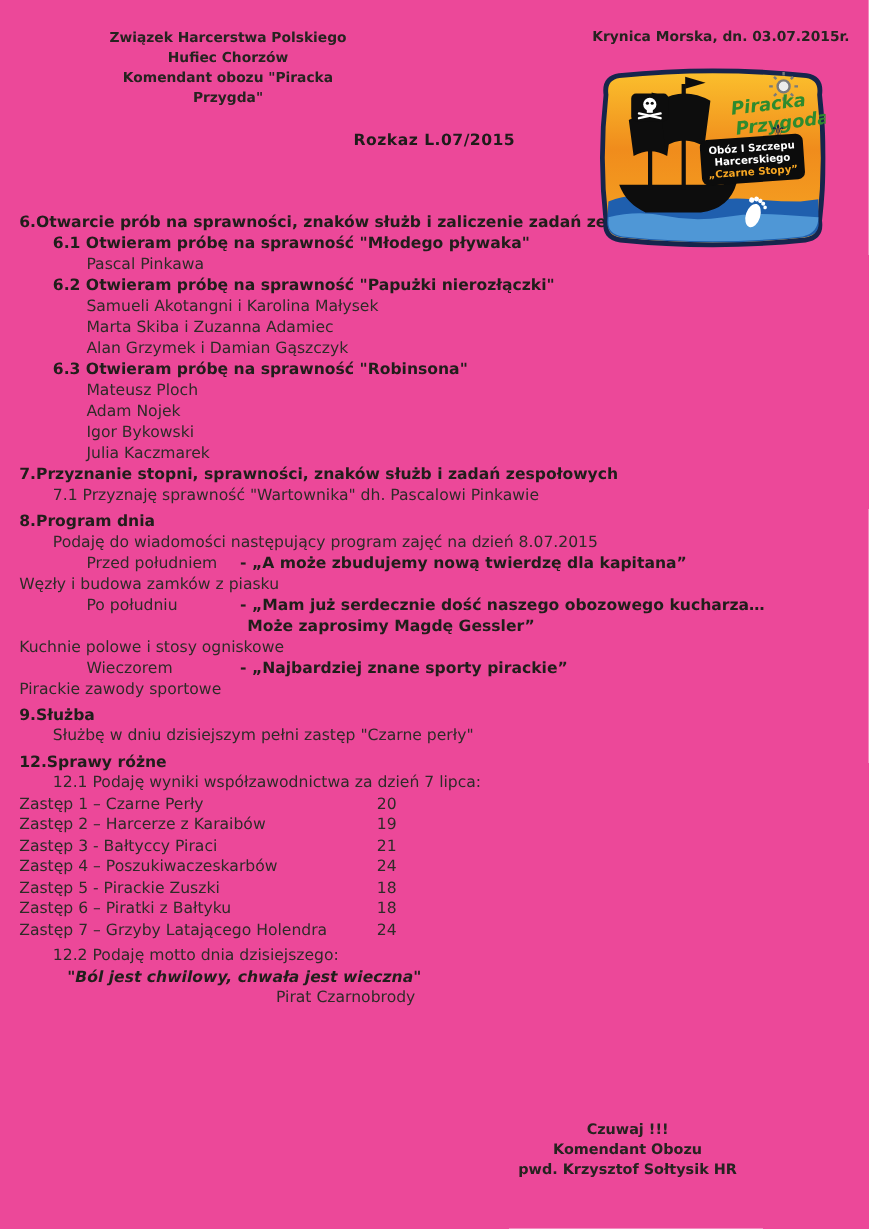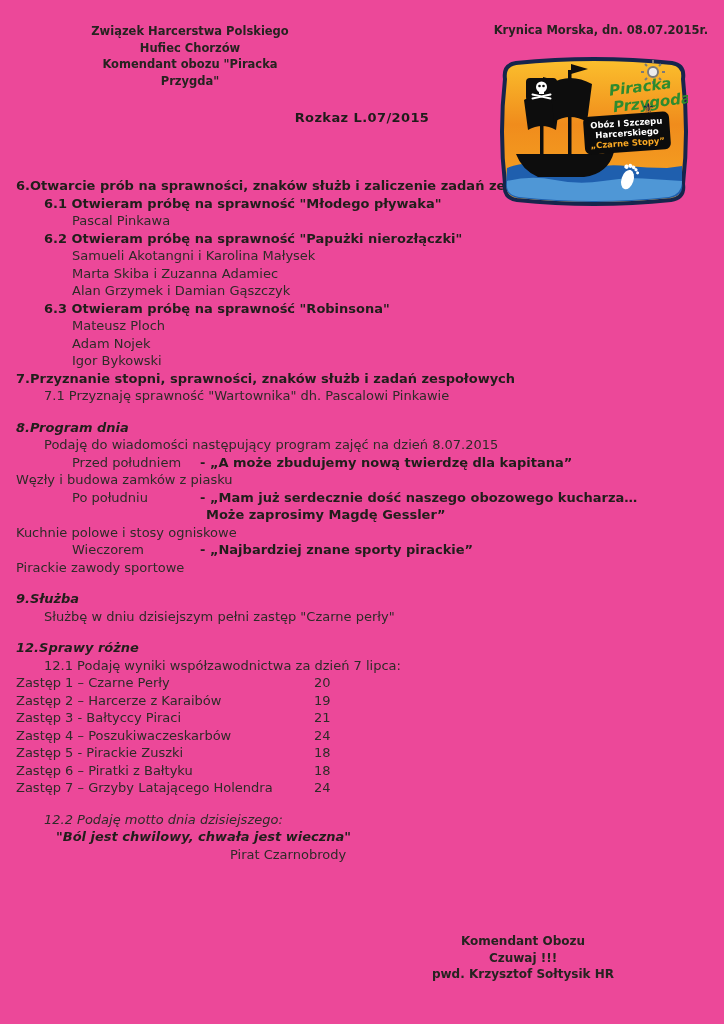--- a/index.html
+++ b/index.html
@@ -14,21 +14,21 @@
   .hdr-right { position:absolute; top:23px; right:16px; font-size:11.5px; font-weight:bold; color:#262320; }
   .logo { position:absolute; top:56px; right:36px; width:188px; height:152px; z-index:5; }
   .logo svg { width:100%; height:100%; display:block; }
   .doc-title { position:absolute; top:110px; left:0; width:100%; text-align:center;
                font-size:13px; font-weight:bold; letter-spacing:0.4px; color:#1f1c1a; }
   .content { position:absolute; top:177px; left:16px; right:16px; font-size:13px; line-height:17.5px; }
   .b { font-weight:bold; color:#211e1b; }
   .ind1 { margin-left:28px; }
   .ind2 { margin-left:56px; }
   .ind3 { }
-  .gap { margin-top:14px;font-style:italic; }
+  .gap { margin-top:4px; }
   .prog-row { display:flex; }
   .prog-time { width:128px; margin-left:56px; flex:none; }
   .quote2 { margin-left:190px; }
   .res-row { display:flex; }
   .res-team { width:298px; flex:none; }
   .italic { }
   .motto-line { margin-left:40px; font-style:italic; font-weight:bold; color:#211e1b; }
   .motto-author { margin-left:214px; }
   .signature { position:absolute; top:933px; left:403px; width:240px; text-align:center;
                font-size:12px; font-weight:bold; line-height:16.5px; color:#262320; }
@@ -36,21 +36,21 @@
 </head>
 <body>
 
 <div class="page">
 
   <div class="hdr-left">
     <div>Związek Harcerstwa Polskiego</div>
     <div>Hufiec Chorzów</div>
     <div>Komendant obozu "Piracka Przygda"</div>
   </div>
-  <div class="hdr-right">Krynica Morska, dn. 08.07.2015r.</div>
+  <div class="hdr-right">Krynica Morska, dn. 03.07.2015r.</div>
 
   <div class="logo">
     <svg viewBox="0 0 188 152" xmlns="http://www.w3.org/2000/svg">
       <defs>
         <linearGradient id="lg-bg" x1="0" x2="0" y1="0" y2="1">
           <stop offset="0" stop-color="#fbc02d"></stop>
           <stop offset="0.45" stop-color="#f08c1c"></stop>
           <stop offset="1" stop-color="#f6a623"></stop>
         </linearGradient>
       </defs>
@@ -118,20 +118,21 @@
 
     <div class="b ind1">6.2 Otwieram próbę na sprawność "Papużki nierozłączki"</div>
     <div class="ind2">Samueli Akotangni i Karolina Małysek</div>
     <div class="ind2">Marta Skiba i Zuzanna Adamiec</div>
     <div class="ind2">Alan Grzymek i Damian Gąszczyk</div>
 
     <div class="b ind1">6.3 Otwieram próbę na sprawność "Robinsona"</div>
     <div class="ind2">Mateusz Ploch</div>
     <div class="ind2">Adam Nojek</div>
     <div class="ind2">Igor Bykowski</div>
+    <div class="ind2">Julia Kaczmarek</div>
 
     <div class="b">7.Przyznanie stopni, sprawności, znaków służb i zadań zespołowych</div>
     <div class="ind1">7.1 Przyznaję sprawność "Wartownika" dh. Pascalowi Pinkawie</div>
 
     <div class="b gap">8.Program dnia</div>
     <div class="ind1">Podaję do wiadomości następujący program zajęć na dzień 8.07.2015</div>
 
     <div class="prog-row">
       <div class="prog-time">Przed południem</div>
       <div class="b">- „A może zbudujemy nową twierdzę dla kapitana”</div>
@@ -186,18 +187,18 @@
       <div>24</div>
     </div>
 
     <div class="ind1 gap">12.2 Podaję motto dnia dzisiejszego:</div>
     <div class="motto-line">"Ból jest chwilowy, chwała jest wieczna"</div>
     <div class="motto-author">Pirat Czarnobrody</div>
 
   </div>
 
   <div class="signature">
+    <div>Czuwaj !!!</div>
     <div>Komendant Obozu</div>
-    <div>Czuwaj !!!</div>
     <div>pwd. Krzysztof Sołtysik HR</div>
   </div>
 
 </div>
 
 </body></html>

